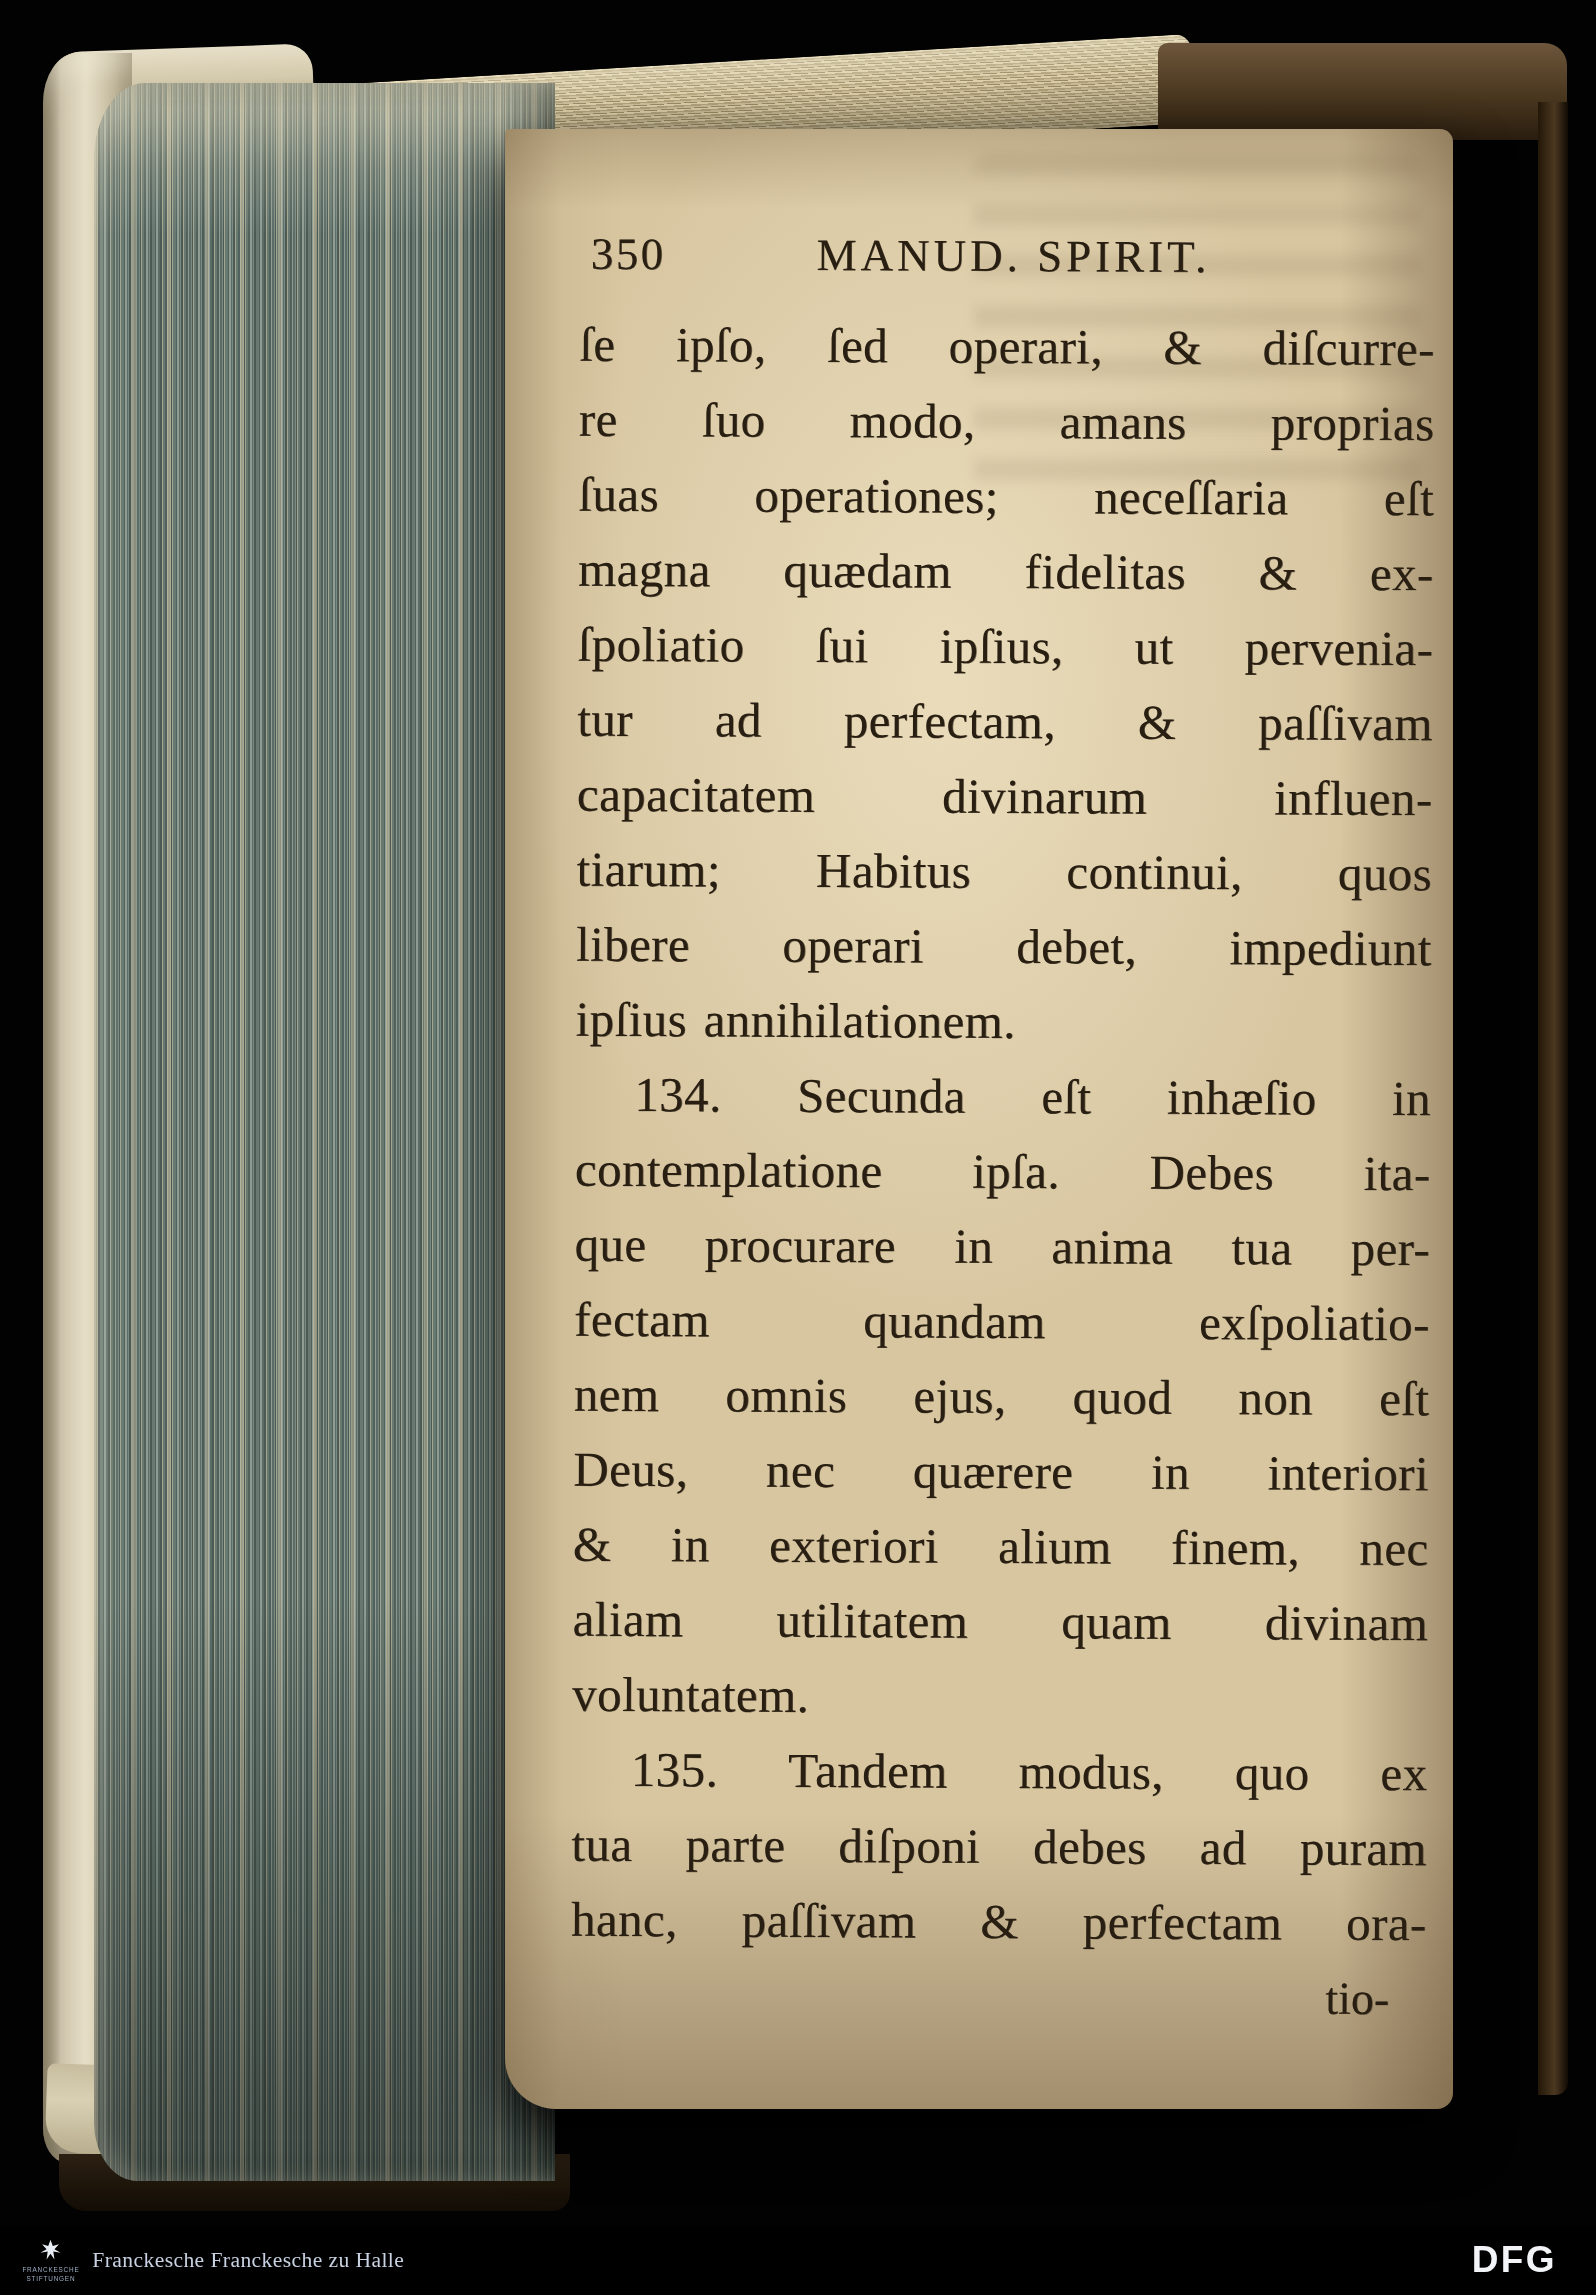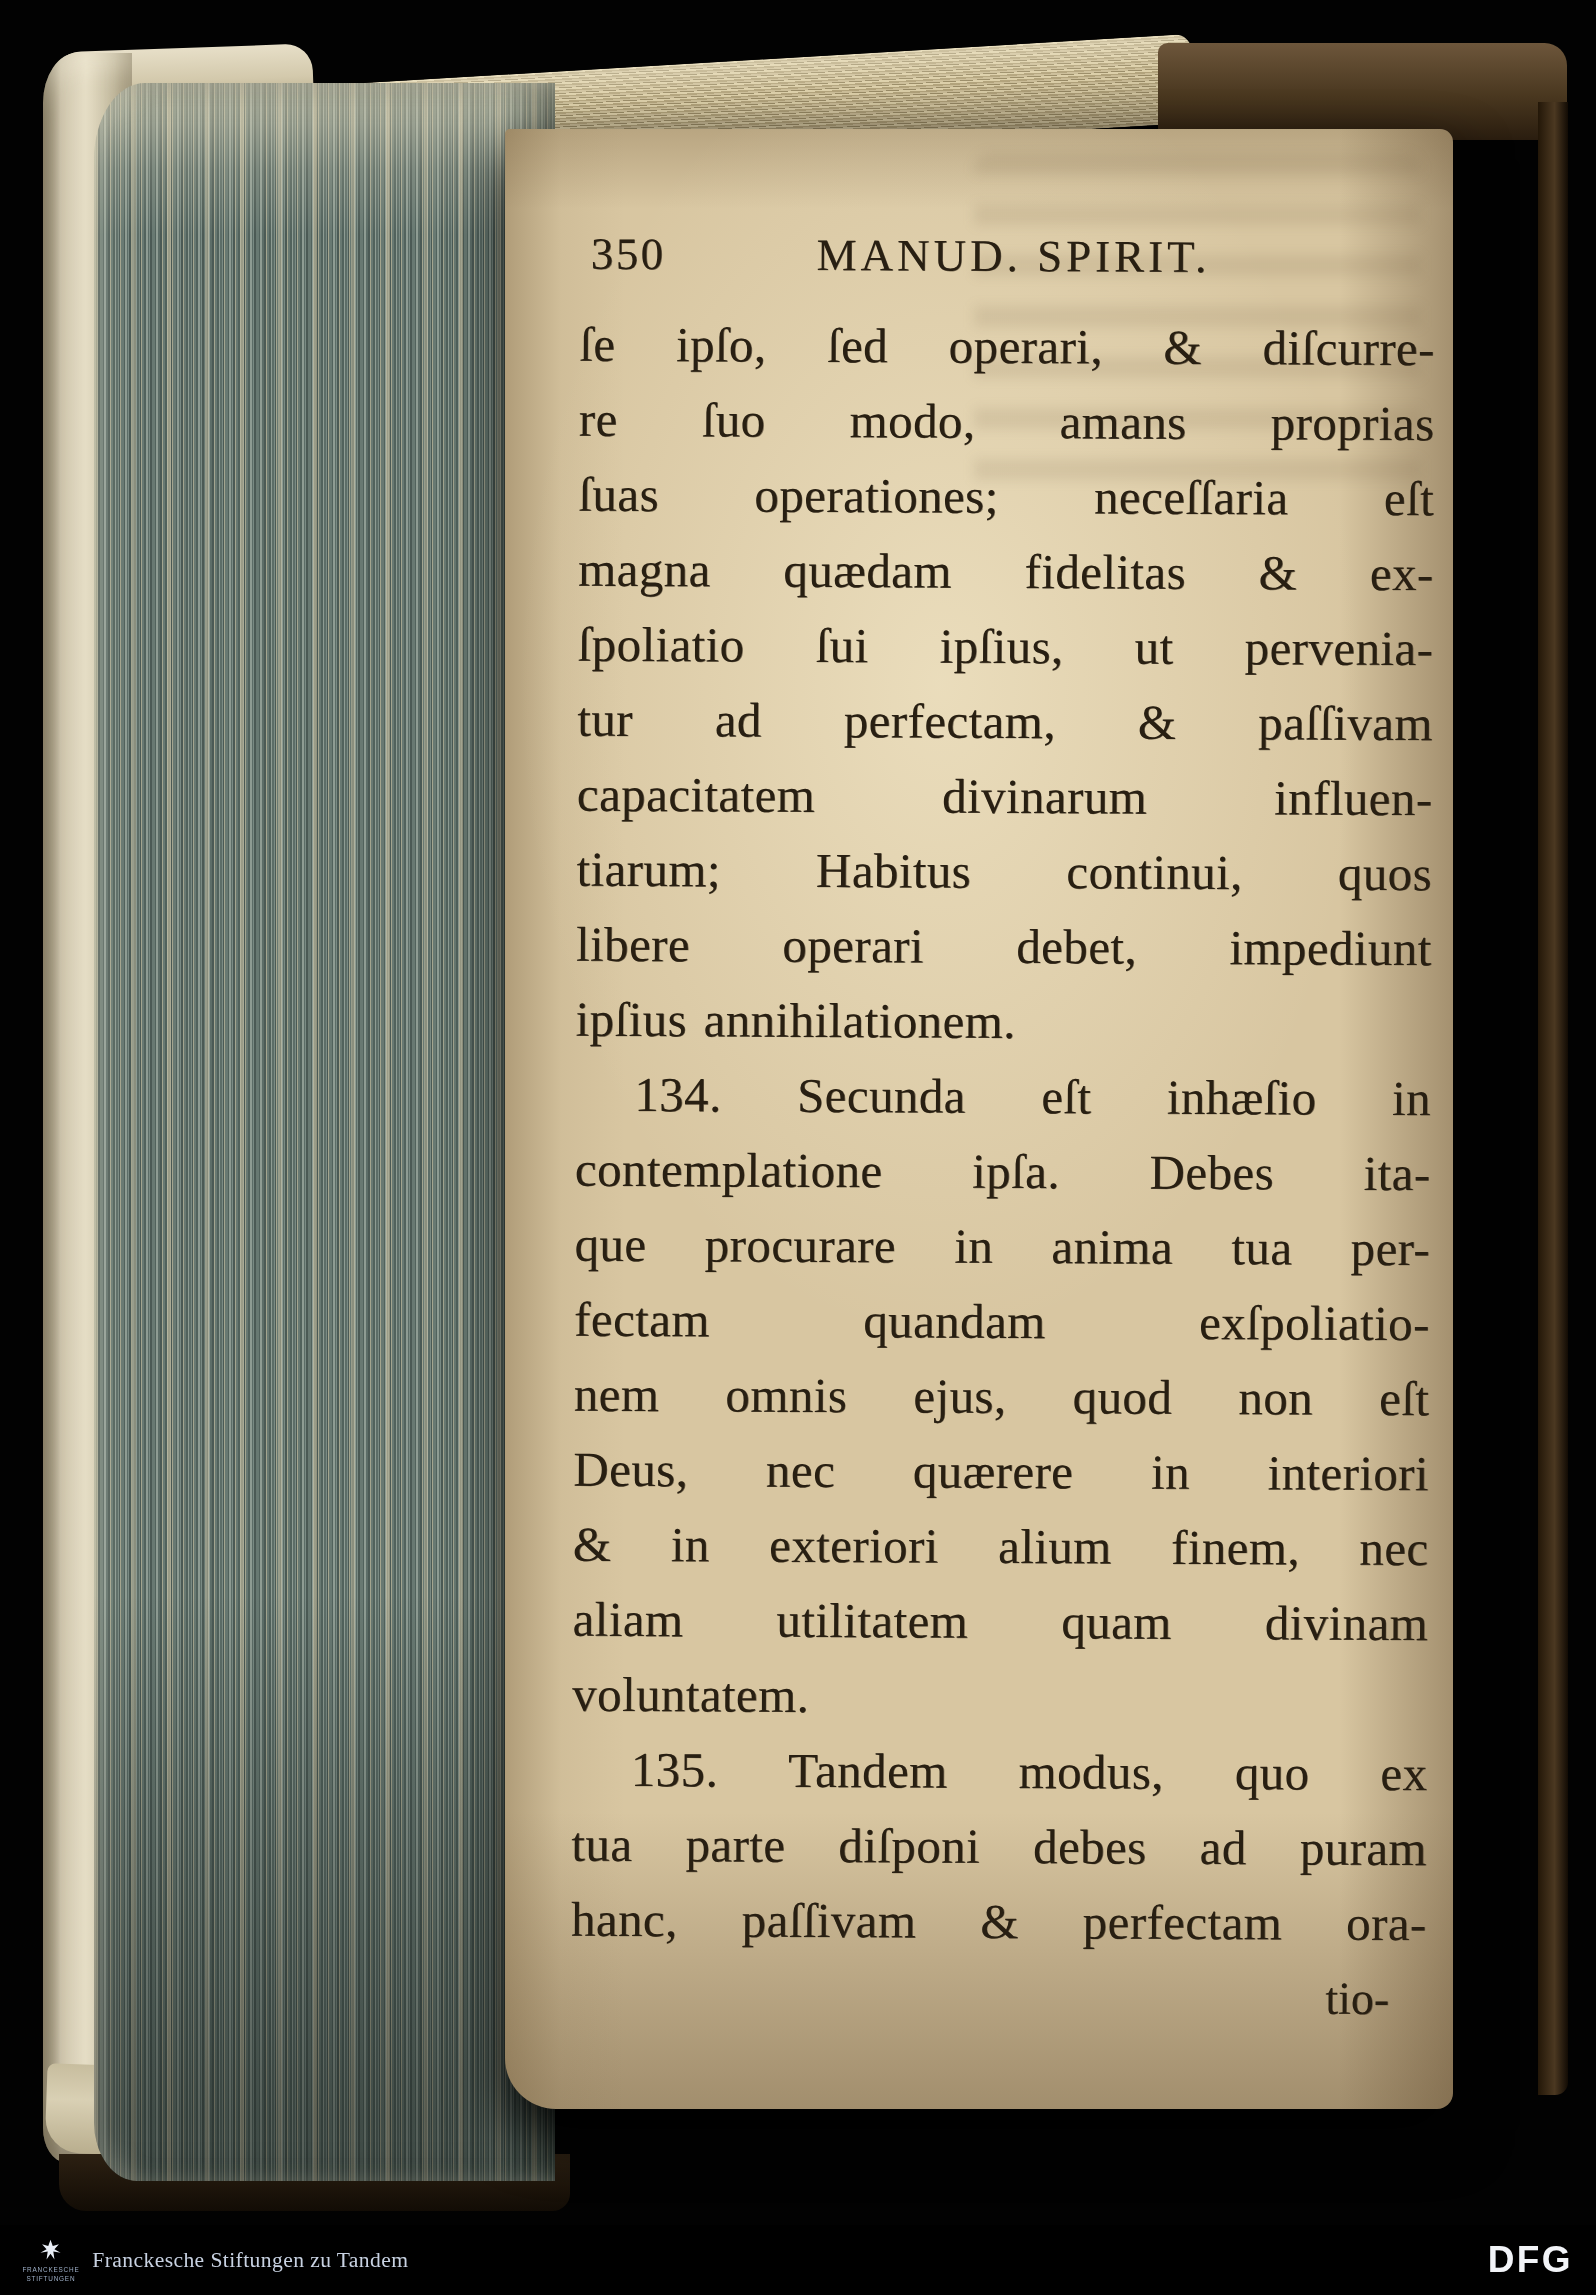--- a/index.html
+++ b/index.html
@@ -176,21 +176,21 @@
     text-align: center;
   }
   .caption {
     margin-left: 12.8px;
     font-size: 21.6px;
     color: #c8d2e2;
     letter-spacing: 0.4px;
   }
   .dfg {
     margin-left: auto;
-    margin-right: 24px;
+    margin-right: 40px;
     font-family: "Liberation Sans", sans-serif;
     font-weight: bold;
     font-size: 37px;
     letter-spacing: 2.4px;
     color: #f2f4f8;
   }
 </style>
 </head>
 <body>
 
@@ -246,18 +246,18 @@
   </div>
 
   <div class="footer">
     <div class="fs-logo">
       <svg width="27" height="27" viewBox="0 0 24 24">
         <path fill="#e8edf5" d="M12 1.5 L14 7 L19.5 5.5 L15.5 10 L21 13 L14.5 12 L15.5 19 L12 14 L8.5 19 L9.5 12 L3 13 L8.5 10 L4.5 5.5 L10 7 Z"></path>
       </svg>
       <div class="logo-lines">FRANCKESCHE</div>
       <div class="logo-lines">STIFTUNGEN</div>
     </div>
-    <div class="caption">Franckesche Stiftungen zu Tandem</div>
+    <div class="caption">Franckesche Franckesche zu Halle</div>
     <div class="dfg">DFG</div>
   </div>
 
 </div>
 
 
 </body></html>

